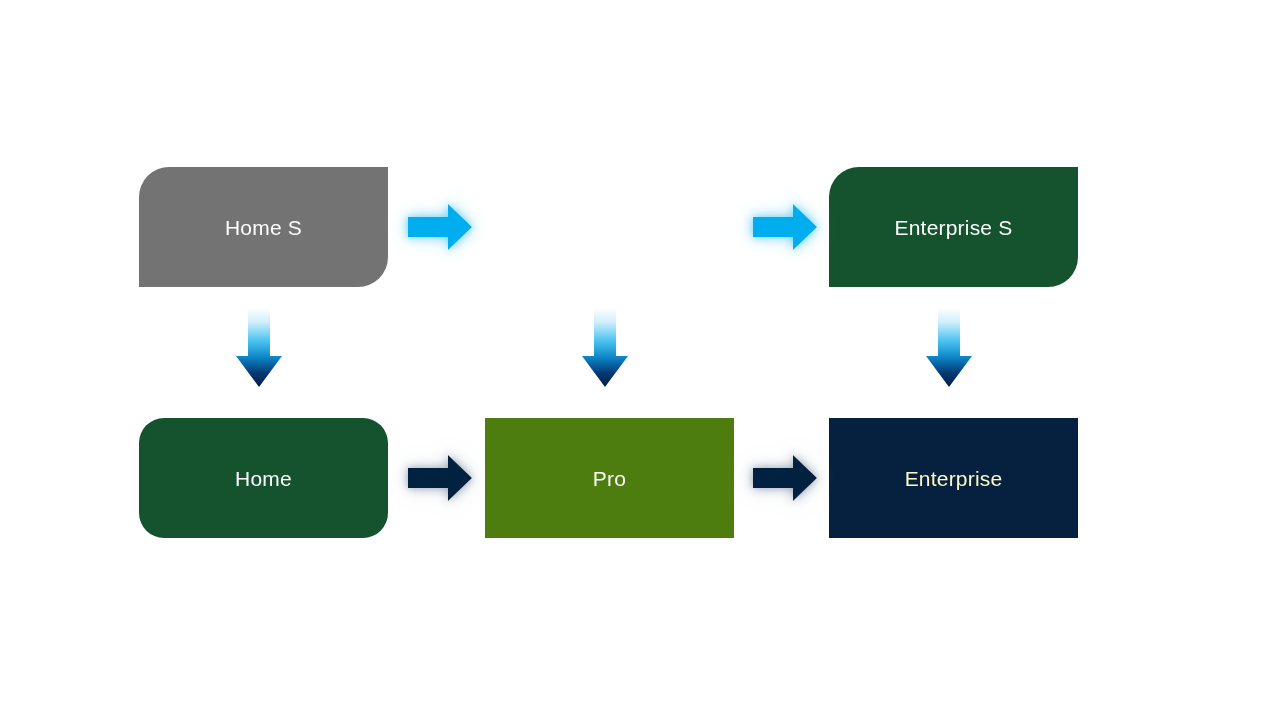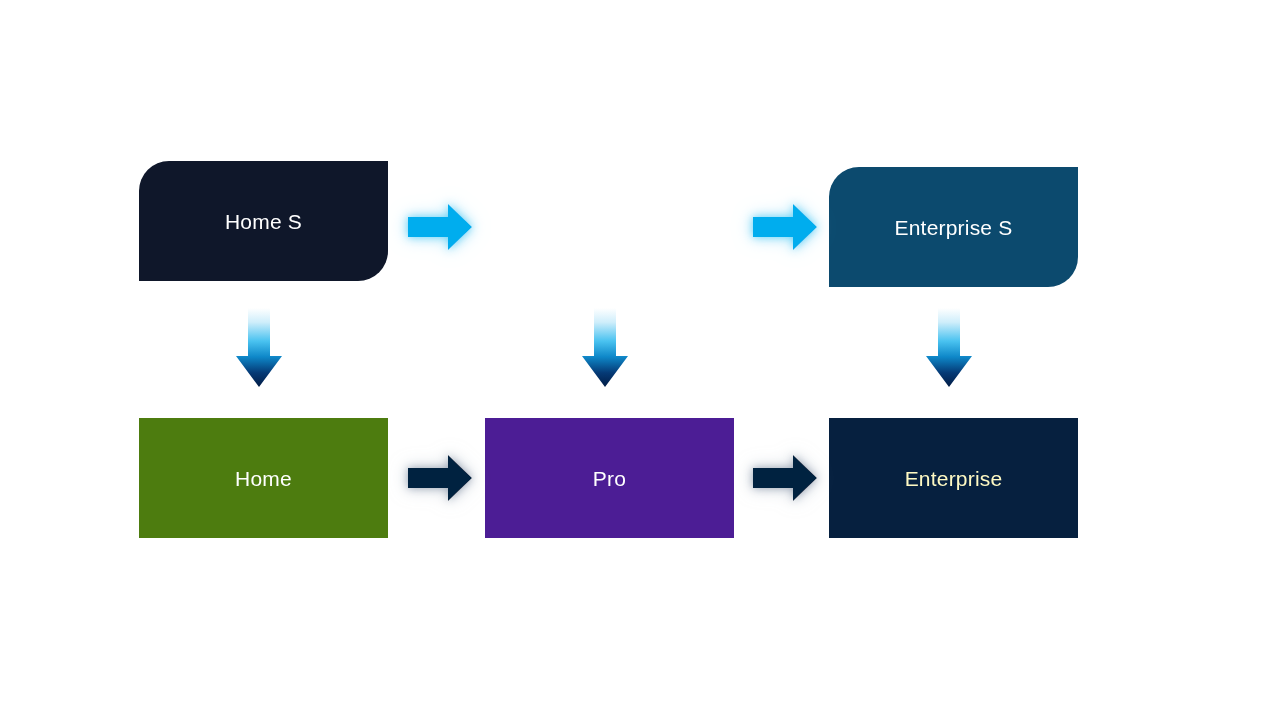--- a/index.html
+++ b/index.html
@@ -66,26 +66,26 @@
     position: absolute;
     width: 48px;
     height: 80px;
   }
 </style>
 </head>
 <body>
 
 <div id="canvas" style="background: rgb(255, 255, 255);">
 
-  <div class="node node-top" style="left: 139px; top: 161px; width: 249px; height: 120px; background: #0f172a; color: rgb(255, 255, 255);">
+  <div class="node node-top" style="left: 139px; top: 167px; width: 249px; height: 120px; background: #737373; color: rgb(255, 255, 255);">
     <span class="node-label">Home S</span>
   </div>
 
 
-  <div class="node node-top" style="left: 829px; top: 167px; width: 249px; height: 120px; background: #0c4a6e; color: rgb(255, 255, 255);">
+  <div class="node node-top" style="left: 829px; top: 167px; width: 249px; height: 120px; background: #14532d; color: rgb(255, 255, 255);">
     <span class="node-label">Enterprise S</span>
   </div>
 
   <div class="arrow-h" style="left: 404px; top: 199px;">
     <svg viewBox="0 0 72 56" xmlns="http://www.w3.org/2000/svg">
       <defs>
         <filter id="glowTop1" x="-60%" y="-60%" width="220%" height="220%">
           <feDropShadow dx="0" dy="0" stdDeviation="4" flood-color="#5FD0F5" flood-opacity="0.95"></feDropShadow>
           <feDropShadow dx="0" dy="0" stdDeviation="8" flood-color="#9FE2FA" flood-opacity="0.7"></feDropShadow>
         </filter>
@@ -147,25 +147,25 @@
           <stop offset="42%" stop-color="#49C2F0"></stop>
           <stop offset="62%" stop-color="#0E87C8"></stop>
           <stop offset="82%" stop-color="#053A76"></stop>
           <stop offset="100%" stop-color="#021C45"></stop>
         </linearGradient>
       </defs>
       <path d="M13,0 L35,0 L35,48 L47,48 L24,79 L1,48 L13,48 Z" fill="url(#vgrad3)"></path>
     </svg>
   </div>
 
-  <div class="node node-bottom" style="left: 139px; top: 418px; width: 249px; height: 120px; background: #4d7c0f; color: rgb(255, 255, 255);">
+  <div class="node node-bottom" style="left: 139px; top: 418px; width: 249px; height: 120px; background: #14532d; color: rgb(255, 255, 255); border-radius: 25px;">
     <span class="node-label">Home</span>
   </div>
 
-  <div class="node node-bottom" style="left: 485px; top: 418px; width: 249px; height: 120px; background: #4c1d95; color: rgb(255, 255, 255);">
+  <div class="node node-bottom" style="left: 485px; top: 418px; width: 249px; height: 120px; background: #4d7c0f; color: rgb(255, 255, 255);">
     <span class="node-label">Pro</span>
   </div>
 
   <div class="node node-bottom" style="left: 829px; top: 418px; width: 249px; height: 120px; background: rgb(6, 32, 63); color: #fef9c3;">
     <span class="node-label">Enterprise</span>
   </div>
 
   <div class="arrow-h" style="left: 404px; top: 450px;">
     <svg viewBox="0 0 72 56" xmlns="http://www.w3.org/2000/svg">
       <defs>

